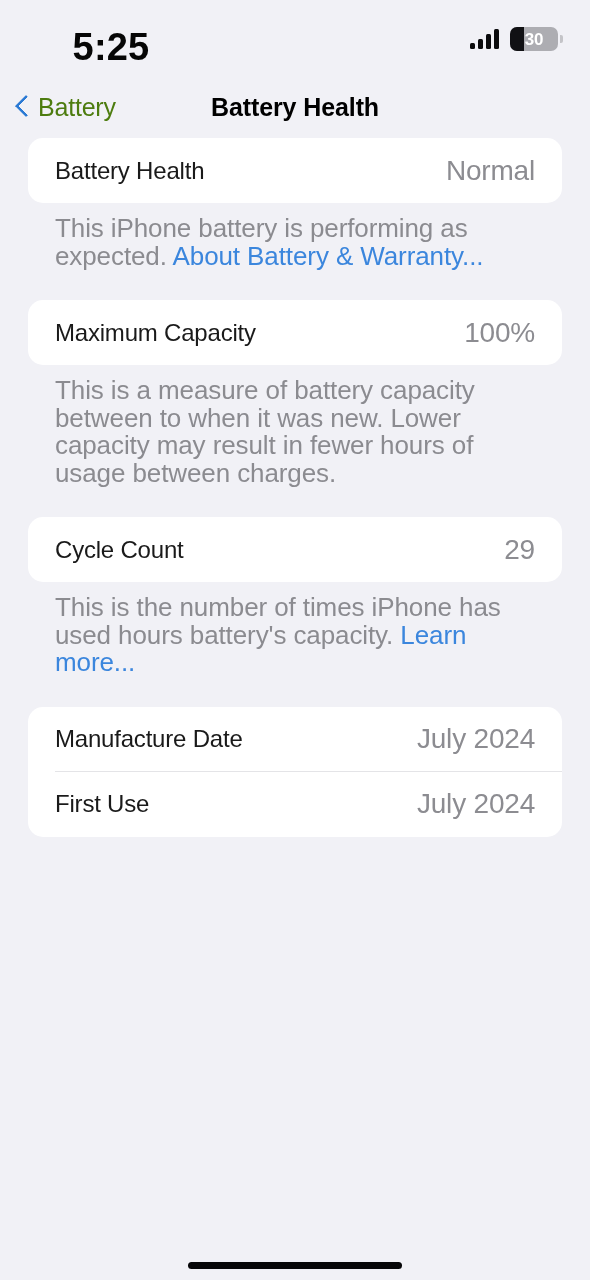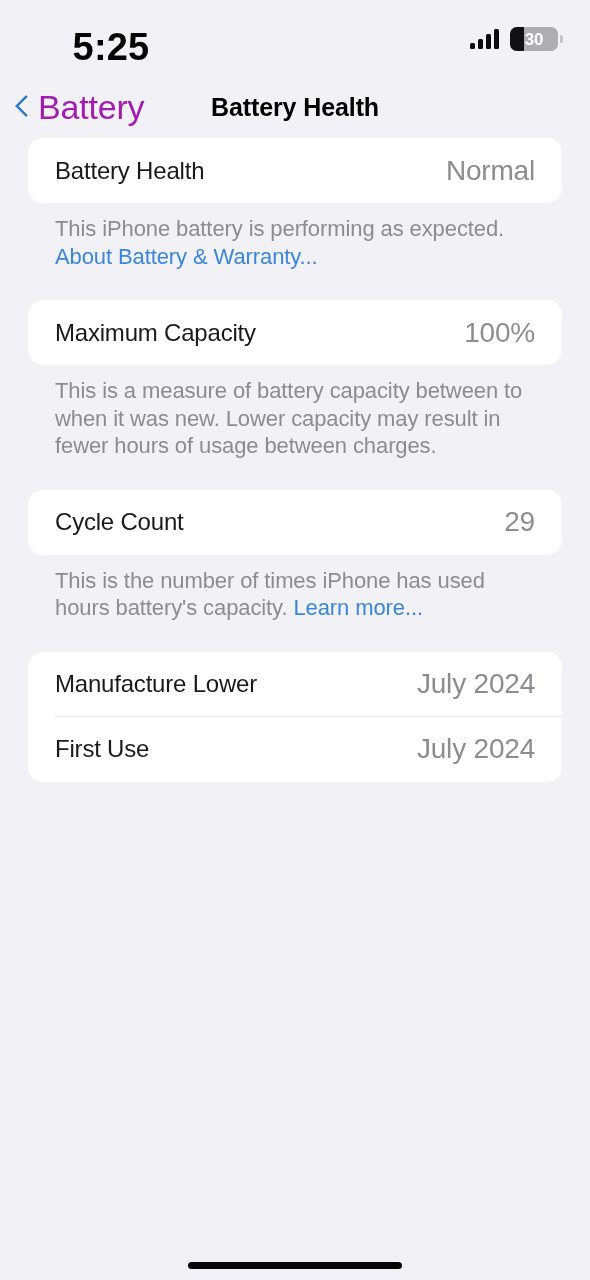--- a/index.html
+++ b/index.html
@@ -128,22 +128,22 @@
     top: 4px;
     width: 13px;
     height: 13px;
     border-left: 3.4px solid #2b7ad4;
     border-bottom: 3.4px solid #2b7ad4;
     transform: rotate(45deg);
     border-radius: 1px;
   }
 
   .nav-back-label {
-    font-size: 34px;
-    color: #a21caf;
+    font-size: 25px;
+    color: #4d7c0f;
     letter-spacing: -0.2px;
   }
 
   .nav-title {
     position: absolute;
     left: 0; right: 0;
     top: 0;
     height: 62px;
     display: flex;
     align-items: center;
@@ -188,21 +188,21 @@
   .row-sep {
     position: absolute;
     left: 27px;
     right: 0;
     bottom: 0;
     height: 1px;
     background: #e4e4e7;
   }
 
   .footnote {
-    font-size: 22px;
+    font-size: 26px;
     line-height: 27.5px;
     color: #8b8b90;
     letter-spacing: -0.1px;
     padding: 12px 27px 0 27px;
   }
 
   .footnote a {
     color: #3b86dd;
     text-decoration: none;
     cursor: pointer;
@@ -279,21 +279,21 @@
     </div>
   </div>
   <div class="footnote">
     <span>This is the number of times iPhone has used hours battery's capacity. </span><a>Learn more...</a>
   </div>
 
   <div class="gap-md"></div>
 
   <div class="card">
     <div class="row">
-      <span class="row-label">Manufacture Lower</span>
+      <span class="row-label">Manufacture Date</span>
       <span class="row-value">July 2024</span>
       <span class="row-sep"></span>
     </div>
     <div class="row">
       <span class="row-label">First Use</span>
       <span class="row-value">July 2024</span>
     </div>
   </div>
 
 </div>

